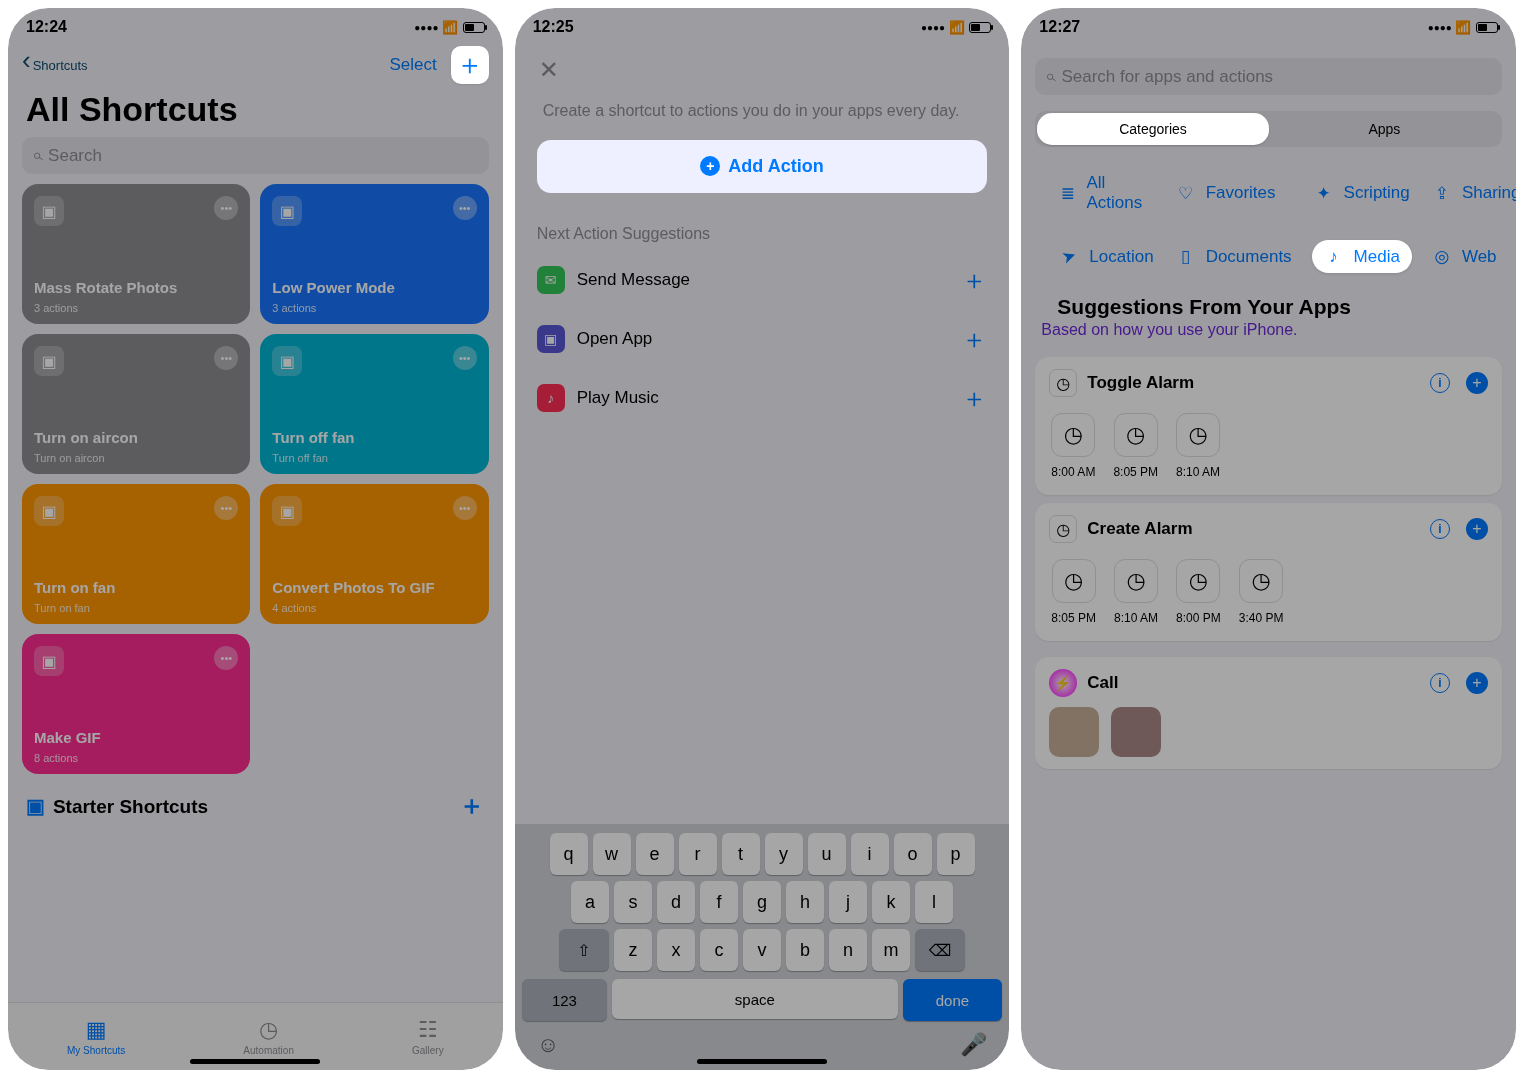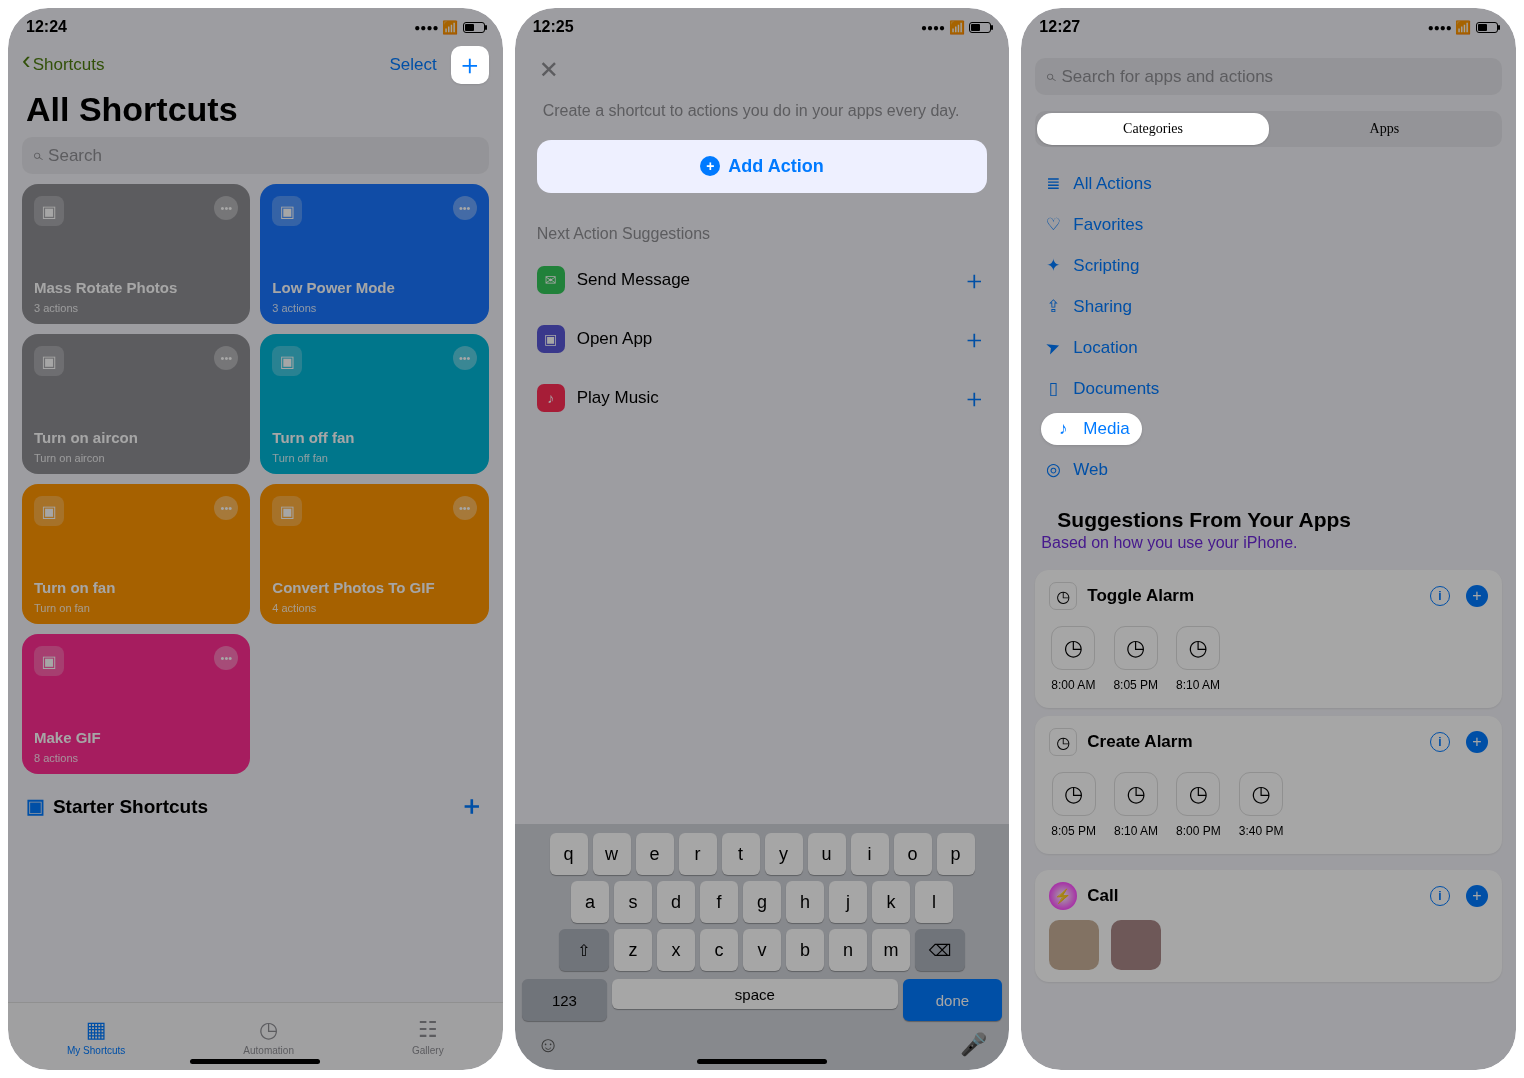--- a/index.html
+++ b/index.html
@@ -7,21 +7,21 @@
   .phone { flex: 1; background: #f2f2f7; border-radius: 40px; overflow: hidden; position: relative; display: flex; flex-direction: column; }
   .dim::before { content:""; position:absolute; inset:0; background:rgba(0,0,0,0.35); z-index: 1; pointer-events:none; border-radius:40px;}
   .pop { position: relative; z-index: 2; }
   .status { display:flex; justify-content:space-between; align-items:center; padding: 10px 18px 4px; font-size: 16px; font-weight: 600; }
   .status .right { display:flex; gap:4px; align-items:center; font-size:13px;}
   .batt{ width:22px; height:11px; border:1px solid #000; border-radius:3px; position:relative; display:inline-block;}
   .batt::after{content:""; position:absolute; right:-3px; top:2px; width:2px; height:5px; background:#000; border-radius:1px;}
   .batt::before{content:""; position:absolute; left:1px; top:1px; height:7px; width:9px; background:#000; border-radius:1px;}
   
   .navrow{ display:flex; align-items:center; justify-content:space-between; padding:6px 14px; }
-  .back{ color:#4d7c0f; font-size:17px; display:flex; align-items:center; gap:2px;}
+  .back{ color:#0c4a6e; font-size:13px; display:flex; align-items:center; gap:2px;}
   .chev-l::before{ content:"‹"; font-size:26px; font-weight:300; line-height:0; position:relative; top:-1px;}
   .select{ color:#007aff; font-size:17px;}
   .plus-btn{ width:38px; height:38px; background:#fff; border-radius:10px; display:flex; align-items:center; justify-content:center; color:#007aff; font-size:28px; font-weight:300; box-shadow:0 1px 2px rgba(0,0,0,0.1);}
   h1.title{ font-size:34px; font-weight:700; padding:0 18px 8px;}
   .search{ margin:0 14px 10px; background:#e4e4ea; border-radius:10px; padding:8px 10px; color:#8e8e93; font-size:17px; display:flex; align-items:center; gap:6px;}
   .mag::before{content:"⌕"; font-size:18px; display:inline-block; transform:scaleX(-1) rotate(10deg);}
   .grid{ display:grid; grid-template-columns:1fr 1fr; gap:10px; padding:0 14px;}
   .card{ border-radius:16px; padding:12px; color:#fff; height:140px; position:relative; }
   .card .ic{ width:30px; height:30px; border-radius:8px; display:flex; align-items:center; justify-content:center; font-size:16px; margin-bottom:auto;}
   .card .more{ position:absolute; top:12px; right:12px; width:24px; height:24px; background:rgba(255,255,255,0.35); border-radius:50%; display:flex; align-items:center; justify-content:center; font-size:11px; color:#fff;}
@@ -51,29 +51,29 @@
   .app-ic{ width:28px; height:28px; border-radius:7px; display:flex; align-items:center; justify-content:center; color:#fff; font-size:14px;}
   .plus-o{ color:#007aff; font-size:26px; font-weight:300;}
   .kb{ margin-top:auto; background:#d0d3d9; padding:6px 4px 10px;}
   .kb-row{ display:flex; gap:5px; padding:3px 2px; justify-content:center;}
   .key{ background:#fff; flex:1; max-width:38px; height:42px; border-radius:6px; display:flex; align-items:center; justify-content:center; font-size:18px; box-shadow:0 1px 1px rgba(0,0,0,0.3);}
   .key.fn{ background:#adb2bc; flex:1.3; max-width:50px; font-size:16px;}
   .key.shift{max-width:50px;}
   .key.bksp{max-width:50px;}
   .kb-bot{ display:flex; gap:5px; padding:5px 3px;}
   .key123{ background:#adb2bc; border-radius:6px; height:42px; flex:1.2; display:flex; align-items:center; justify-content:center; font-size:15px; box-shadow:0 1px 1px rgba(0,0,0,0.3);}
-  .space{ background:#fff; border-radius:6px; height:30px; flex:4; display:flex; align-items:center; justify-content:center; font-size:15px; box-shadow:0 1px 1px rgba(0,0,0,0.3);}
+  .space{ background:#fff; border-radius:6px; height:40px; flex:4; display:flex; align-items:center; justify-content:center; font-size:15px; box-shadow:0 1px 1px rgba(0,0,0,0.3);}
   .done{ background:#007aff; color:#ffffff; border-radius:6px; height:42px; flex:1.4; display:flex; align-items:center; justify-content:center; font-size:15px; box-shadow:0 1px 1px rgba(0,0,0,0.3);}
   .kb-extra{ display:flex; justify-content:space-between; padding:6px 18px 2px; font-size:22px; color:#555;}
   
   .s3 .search{ margin-top:18px;}
   .segment{ margin:6px 14px 14px; background:#e4e4ea; border-radius:10px; display:flex; padding:2px;}
-  .seg{ flex:1; text-align:center; padding:8px; font-size:14px; font-weight:500; border-radius:15px; color:#000;font-family:Liberation Serif, serif;}
+  .seg{ flex:1; text-align:center; padding:8px; font-size:14px; font-weight:500; border-radius:15px; color:#000;}
   .seg.active{ background:#fff; box-shadow:0 1px 2px rgba(0,0,0,0.15);}
-  .cat-grid{ display:grid; grid-template-columns:1fr; gap:8px 18px; padding:6px 20px 14px;}
+  .cat-grid{ display:grid; grid-template-columns:1fr 1fr 1fr 1fr; gap:21px 18px; padding:6px 36px 14px;}
   .cat{ display:flex; align-items:center; gap:10px; color:#007aff; font-size:17px; padding:6px 2px;}
   .cat .ci{ width:20px; font-size:17px; text-align:center;}
   .cat.hi{ background:#fff; border-radius:18px; padding:6px 12px; box-shadow:0 1px 3px rgba(0,0,0,0.12); width:fit-content;}
   .sugg-h{ font-size:21px; font-weight:700; padding:8px 36px 0;}
   .sugg-sub{ color:#6d28d9; font-size:16px; padding:2px 20px 10px;}
   .scard{ background:#fff; border-radius:14px; margin:8px 14px; padding:12px 14px; box-shadow:0 1px 2px rgba(0,0,0,0.08);}
   .scard-h{ display:flex; align-items:center; gap:10px;}
   .clock-ic{ width:28px; height:28px; border-radius:7px; border:1px solid #ddd; background:#fff; display:flex; align-items:center; justify-content:center; font-size:16px;}
   .scard-t{ font-size:17px; font-weight:600; flex:1;}
   .info{ width:20px; height:20px; border:1.5px solid #007aff; color:#007aff; border-radius:50%; display:flex; align-items:center; justify-content:center; font-size:12px; font-weight:700;}

